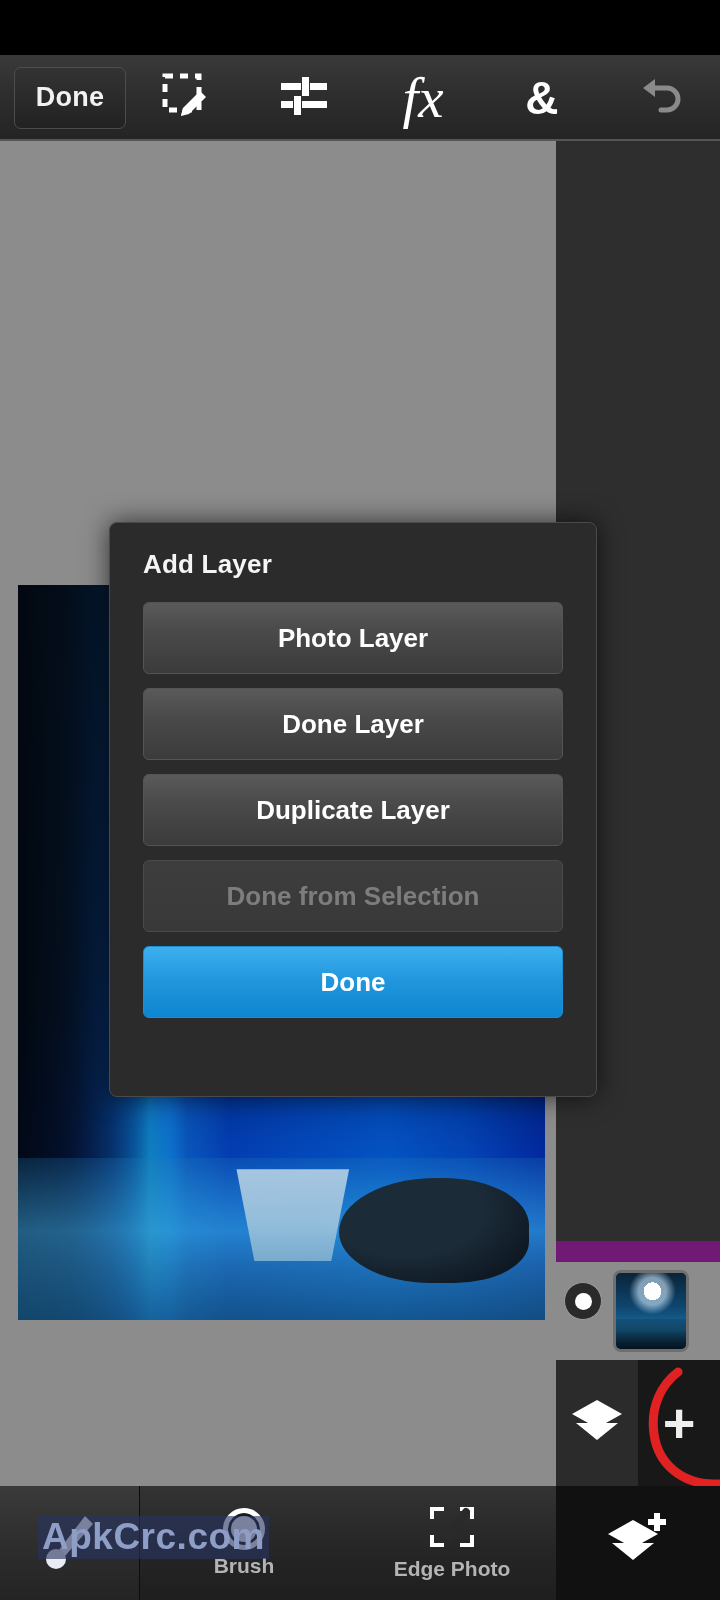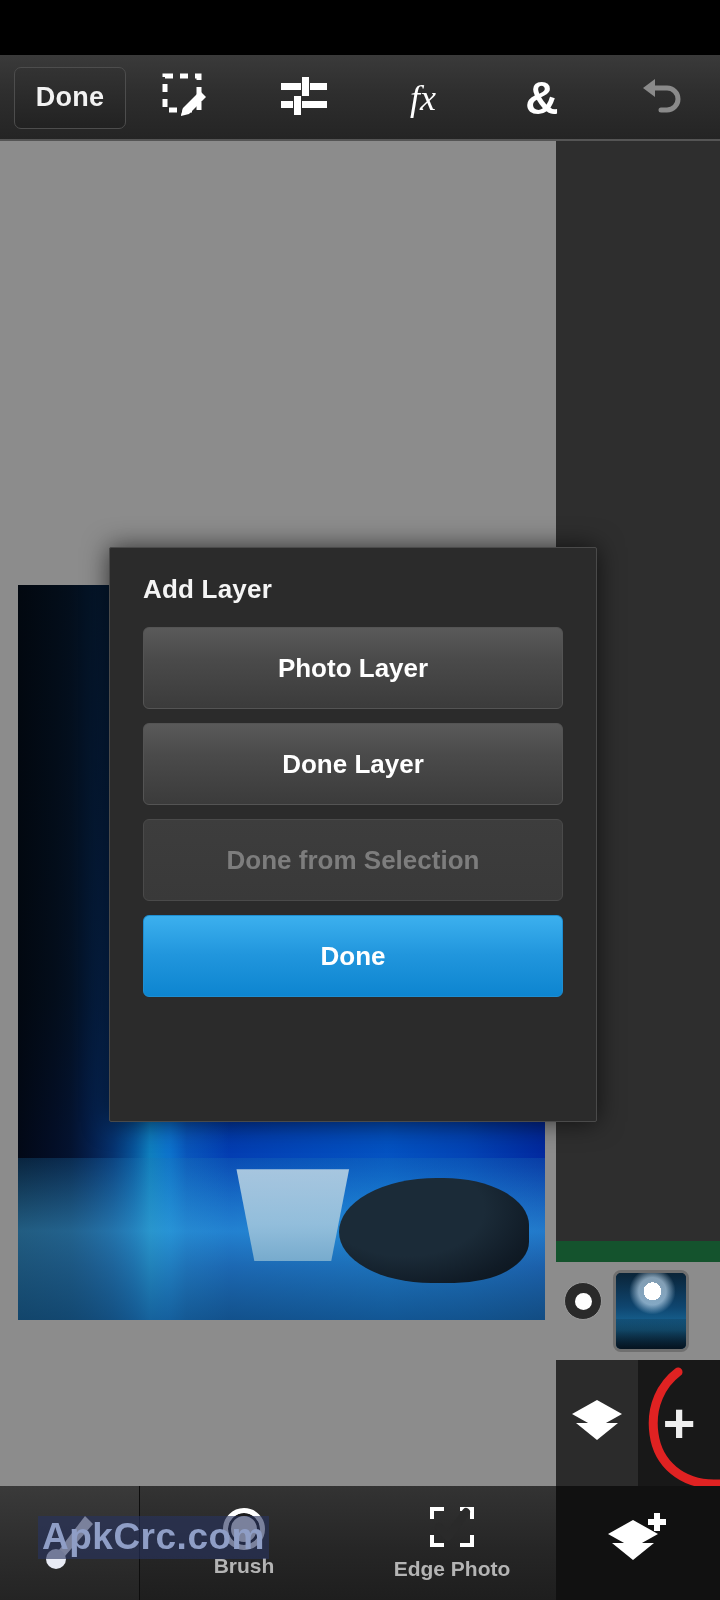--- a/index.html
+++ b/index.html
@@ -5,21 +5,21 @@
   * { box-sizing: border-box; margin: 0; padding: 0; }
   html, body {
     width: 720px; height: 1600px;
     background: #000;
     font-family: "Liberation Sans", sans-serif;
     overflow: hidden;
   }
   #app {
     position: relative;
     width: 720px; height: 1600px;
-    background: #14532d;
+    background: #701a75;
   }
 
   
   .statusbar {
     position: absolute; left: 0; top: 0;
     width: 720px; height: 55px;
     background: #000;
   }
 
   
@@ -48,21 +48,21 @@
   .tool-icon {
     flex: 1;
     height: 85px;
     display: flex; align-items: center; justify-content: center;
     color: #fff;
   }
   .tool-icon.disabled { color: #8a8a8a; }
   .fx-glyph {
     font-family: "Liberation Serif", serif;
     font-style: italic;
-    font-size: 36px;
+    font-size: 57px;
     font-weight: normal;
     line-height: 1;
   }
   .amp-glyph {
     font-size: 46px;
     font-weight: bold;
     line-height: 1;
   }
 
   
@@ -144,35 +144,34 @@
     border-radius: 55% 48% 42% 52%;
     background: radial-gradient(ellipse at 35% 30%, #1b2b38 0 45%, #101b26 75%, #0a1219 100%);
   }
 
   
   .dialog {
     position: absolute; left: 109px; top: 522px;
     width: 488px; height: 575px;
     background: #2b2b2b;
     border: 1px solid #4a4a4a;
-    border-radius: 2px;
+    border-radius: 8px;
     box-shadow: 0 0 26px rgba(0,0,0,.65);
     padding: 26px 33px 24px 33px;
-    margin-top: 25px;
   }
   .dialog-title {
     color: #f5f5f5;
     font-size: 26px;
     font-weight: bold;
     margin-bottom: 22px;
     letter-spacing: .2px;
   }
   .dlg-btn {
     display: flex; align-items: center; justify-content: center;
-    width: 100%; height: 82px;
+    width: 100%; height: 72px;
     margin-bottom: 14px;
     border-radius: 6px;
     font-size: 26px; font-weight: bold;
     background: linear-gradient(to bottom, #5a5a5a 0%, #4a4a4a 40%, #3b3b3b 100%);
     border: 1px solid #545454;
     color: #ffffff;
   }
   .dlg-btn.disabled {
     background: linear-gradient(to bottom, #3d3d3d 0%, #393939 100%);
     border: 1px solid #4a4a4a;
@@ -371,20 +370,21 @@
       <div class="pot"></div>
       <div class="shrub"></div>
     </div>
   </div>
 
   <div class="dialog">
     <div class="dialog-title">Add Layer</div>
 
     <div class="dlg-btn">Photo Layer</div>
     <div class="dlg-btn">Done Layer</div>
+    <div class="dlg-btn">Duplicate Layer</div>
     <div class="dlg-btn disabled">Done from Selection</div>
     <div class="dlg-btn primary">Done</div>
   </div>
 
   <div class="layer-strip">
     <div class="layer-vis-dot">
       <i></i>
     </div>
     <div class="layer-thumb">
       <div class="t-inner"></div>

